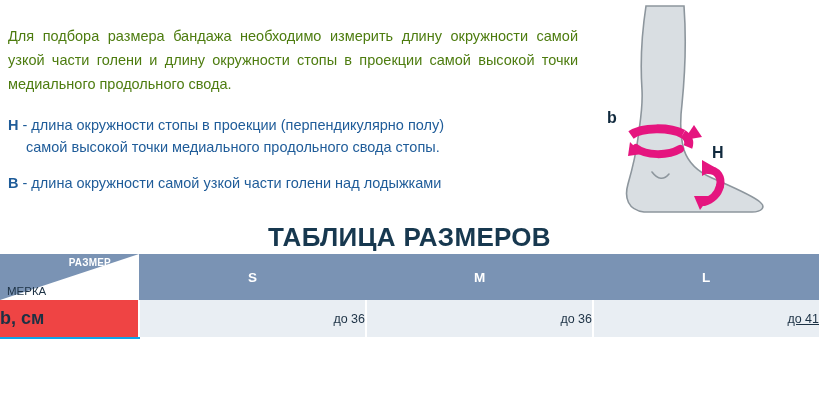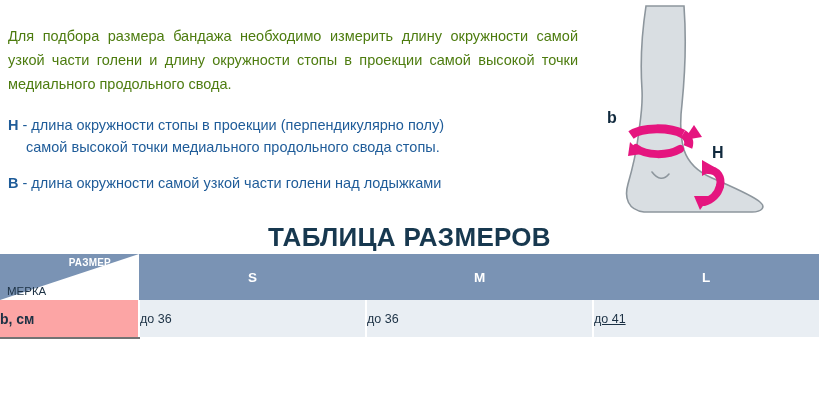--- a/index.html
+++ b/index.html
@@ -145,35 +145,35 @@
   .hdr-cell {
     background: #7a93b4;
     color: #ffffff;
     font-size: 13.5px;
     font-weight: bold;
     text-align: center;
     height: 46px;
     vertical-align: middle;
   }
   .rowlabel {
-    background: #fca5a5;
-    color: #1c3144;
-    font-size: 14px;
+    background: #ef4444;
+    color: #1c3144;
+    font-size: 18px;
     font-weight: bold;
     padding-left: 12px;
     height: 37px;
     vertical-align: middle;
-    border-bottom: 2px solid #737373;
+    border-bottom: 2px solid #0ea5e9;
     border-right: 2px solid #ffffff;
   }
   .val {
     background: #e9eef3;
     color: #1c3144;
     font-size: 12.5px;
-    text-align: left;
+    text-align: right;
     height: 37px;
     vertical-align: middle;
     border-bottom: 2px solid #ffffff;
     border-right: 2px solid #ffffff;
   }
   .val.last { border-right: none; text-decoration: underline; }
 </style>
 </head>
 <body>
 

